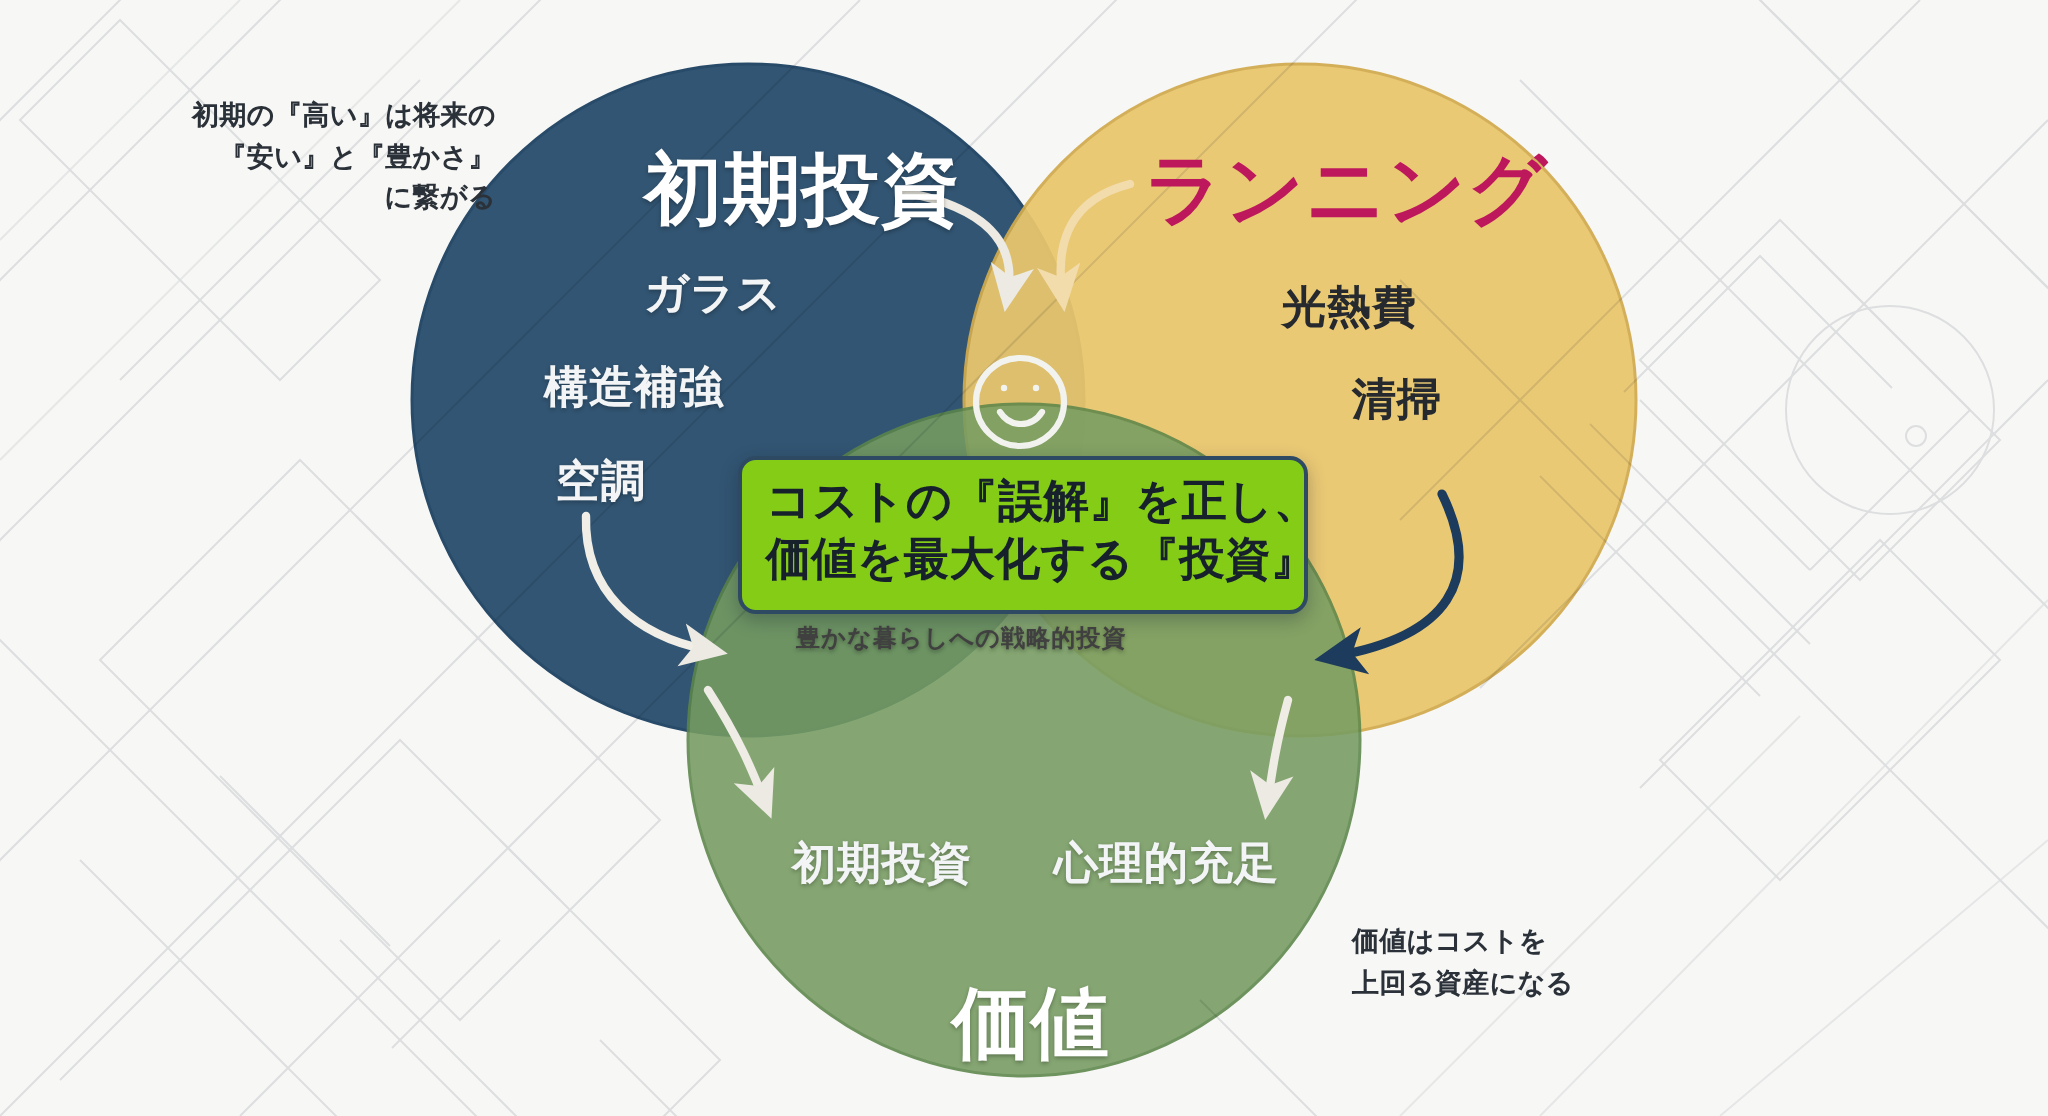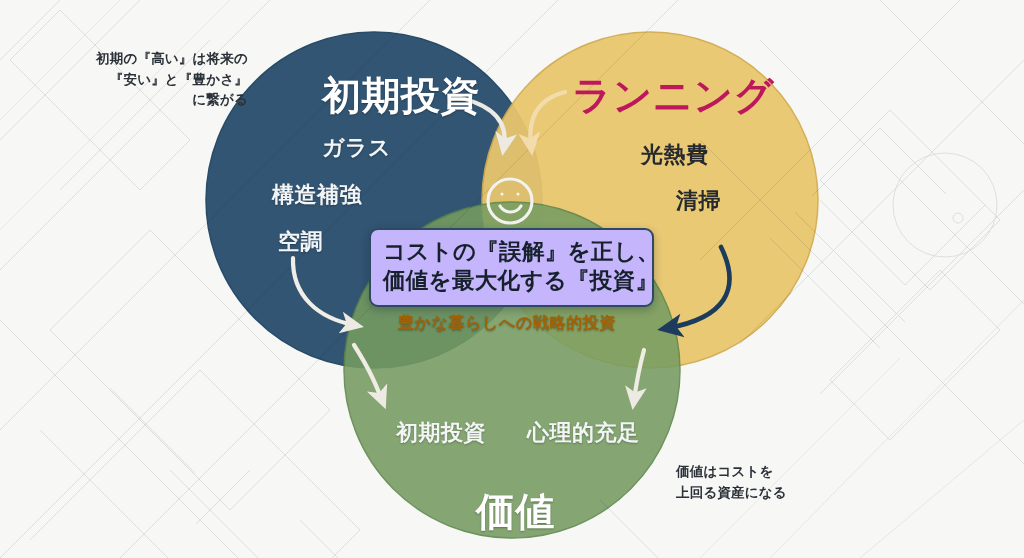--- a/index.html
+++ b/index.html
@@ -67,35 +67,35 @@
     font-size: 13.5px;
     font-weight: 700;
     color: #2b3138;
     line-height: 1.52;
     letter-spacing: 0.2px;
   }
   .annot.right-align { text-align: right; }
   .annot.left-align  { text-align: left; }
 
   .subcaption {
-    font-size: 16px;
-    font-weight: 700;
-    color: #a16207;
+    font-size: 12px;
+    font-weight: 700;
+    color: #404040;
     text-shadow: 0 1px 2px rgba(0,0,0,.35);
     letter-spacing: 0.6px;
   }
 
   
   #callout {
     position: absolute;
     left: 369px;
     top: 228px;
     width: 285px;
     box-sizing: border-box;
-    background: #c4b5fd;
+    background: #84cc16;
     border: 2px solid #2e4a63;
     border-radius: 9px;
     padding: 7px 12px 9px 12px;
     box-shadow: 0 3px 9px rgba(20,30,45,.30);
     text-align: center;
   }
   #callout .line {
     font-size: 22.5px;
     font-weight: 700;
     color: #17212c;

